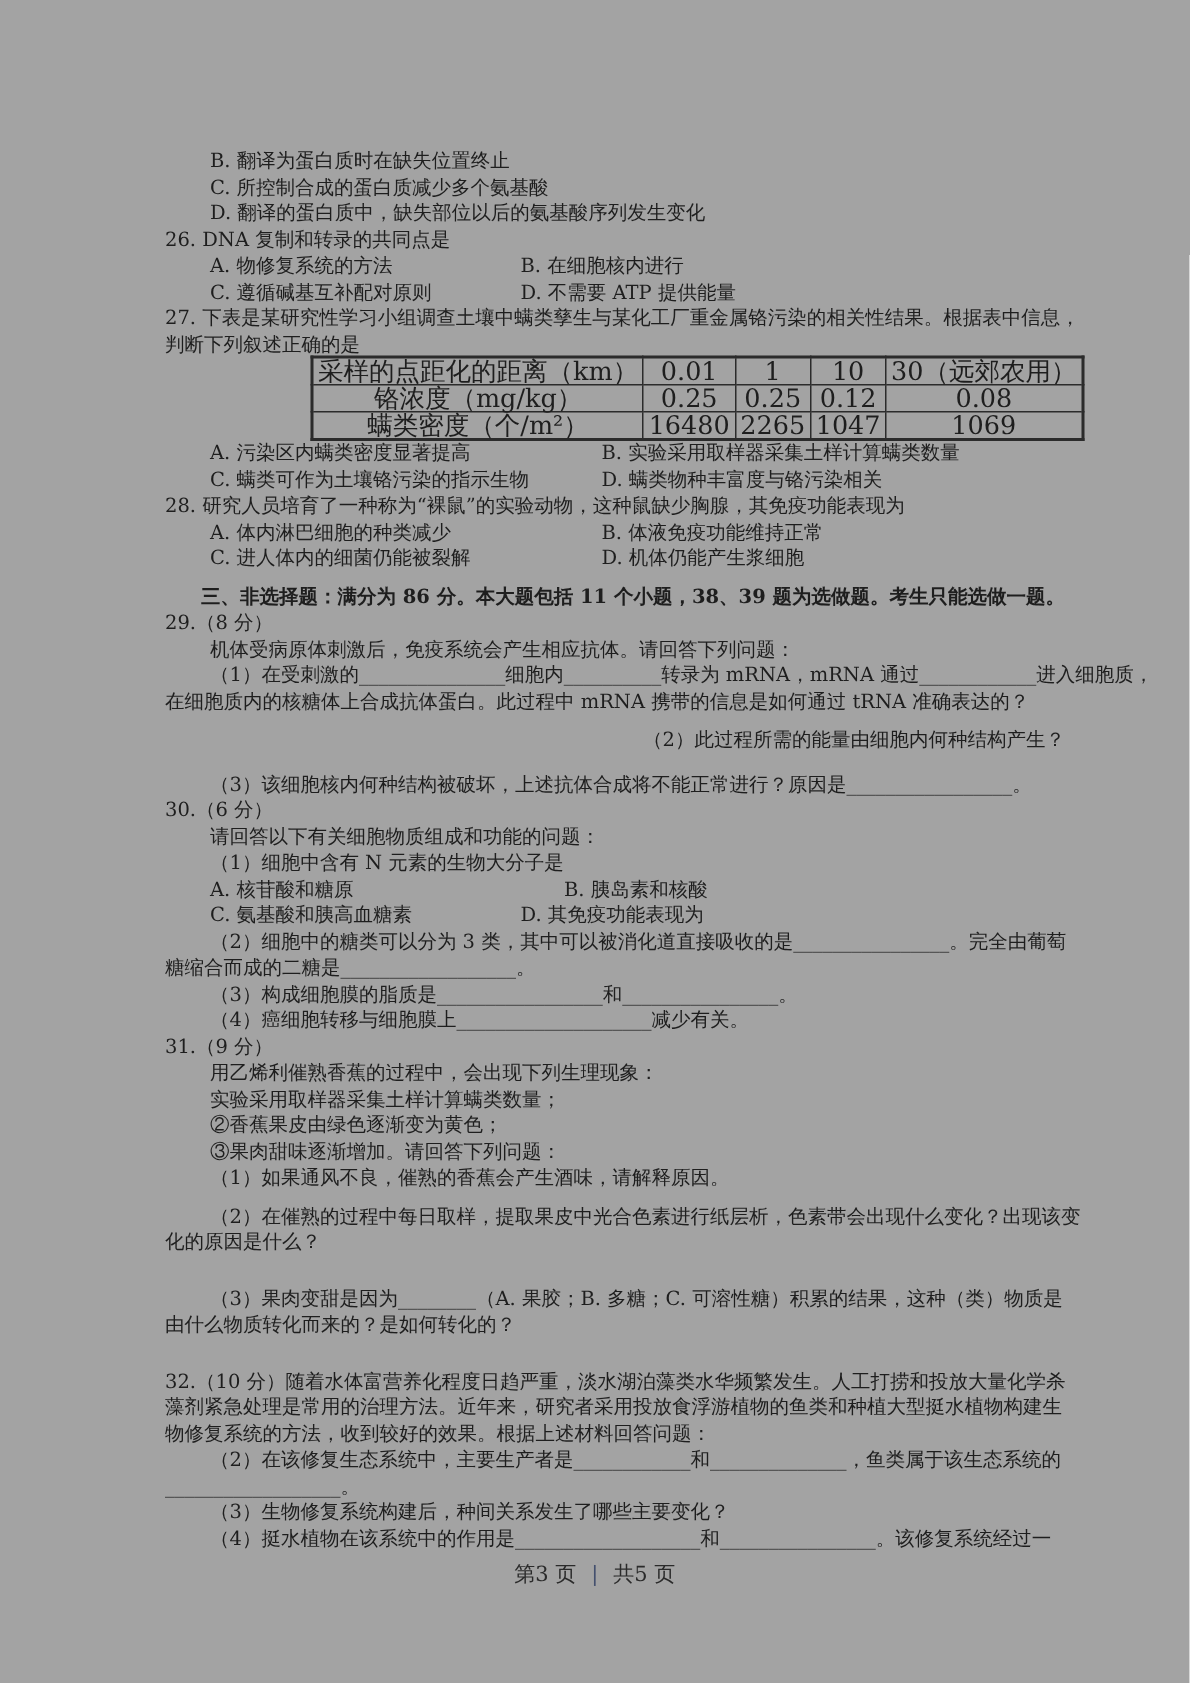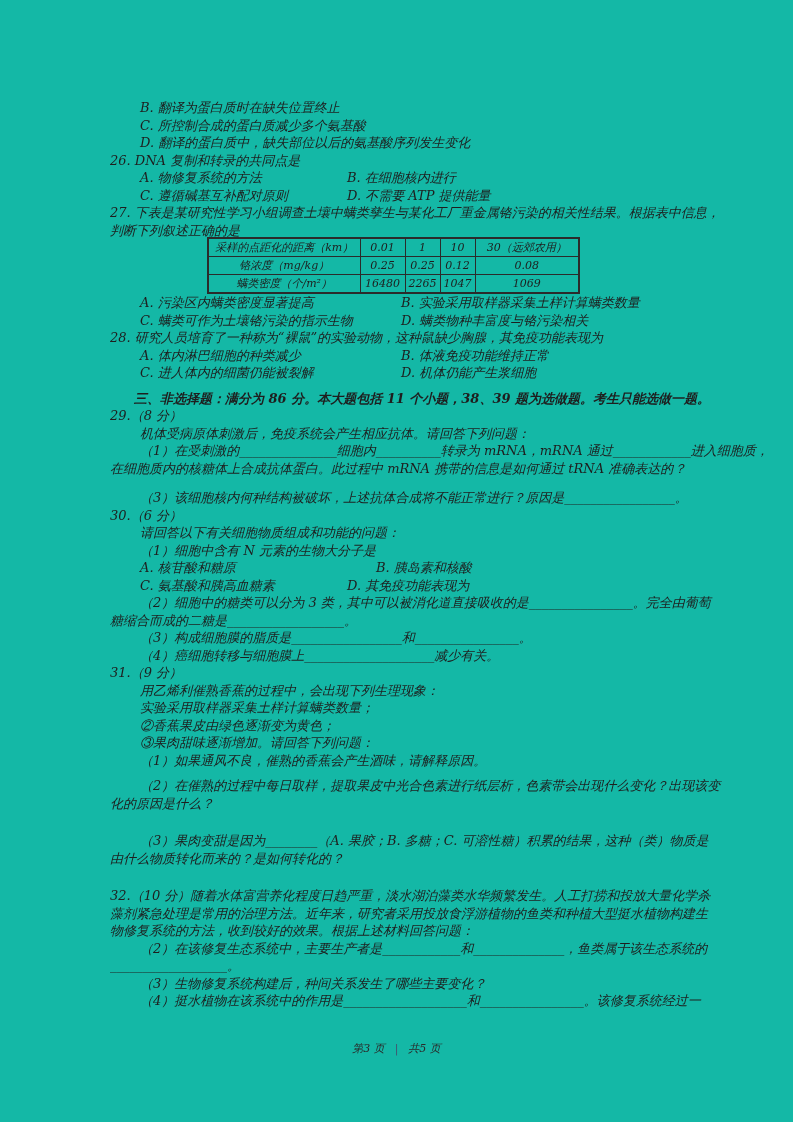--- a/index.html
+++ b/index.html
@@ -1,23 +1,22 @@
 <!DOCTYPE html>
 <html><head>
 <meta charset="utf-8">
 <style>
   html,body{margin:0;padding:0;background:#ffffff;}
   .page{
     position:relative;
     width:793px;height:1122px;
-    background:#14b8a6;
+    background:#a3a3a3;
     font-family:"DejaVu Serif","Liberation Serif",serif;
     color:#1e1e1e;
     overflow:hidden;
-    font-style:italic;
   }
   .content{position:absolute;left:110px;top:99px;width:600px;}
   .l{
     position:relative;
     height:17.5px;line-height:17.5px;
     font-size:13px;
     white-space:nowrap;
   }
   .i1{padding-left:30px;}
   .bold{font-weight:bold;}
@@ -30,29 +29,29 @@
   .mt12{margin-top:12px;}
   .qtable{
     border-collapse:collapse;
     margin:-2px 0 0 97px;
     border:2px solid #2b2b2b;
   }
   .qtable td{
     border:1px solid #2b2b2b;
     height:17px;
     text-align:center;
-    font-size:11px;
+    font-size:17px;
     padding:0 3px;
     line-height:16px;
     white-space:nowrap;
   }
   .w1{width:152px;}.w2{width:45px;}.w3{width:34px;}.w4{width:32px;}.w5{width:104px;}
   .footer{
     position:absolute;left:0;top:1041px;width:100%;
-    text-align:center;font-size:11px;color:#2a2a2a;
+    text-align:center;font-size:14px;color:#2a2a2a;
   }
   .footer .sep{margin:0 10px;color:#44506e;}
 </style>
 </head>
 <body>
 
 <div class="page">
   <div class="content">
 
     <div class="l i1">B. 翻译为蛋白质时在缺失位置终止</div>
@@ -123,20 +122,21 @@
       <span>C. 进人体内的细菌仍能被裂解</span>
       <span class="c2 x291">D. 机体仍能产生浆细胞</span>
     </div>
 
     <div class="l bold mt8">三、非选择题：满分为 86 分。本大题包括 11 个小题，38、39 题为选做题。考生只能选做一题。</div>
 
     <div class="l">29.（8 分）</div>
     <div class="l i1">机体受病原体刺激后，免疫系统会产生相应抗体。请回答下列问题：</div>
     <div class="l i1">（1）在受刺激的_______________细胞内__________转录为 mRNA，mRNA 通过____________进入细胞质，</div>
     <div class="l">在细胞质内的核糖体上合成抗体蛋白。此过程中 mRNA 携带的信息是如何通过 tRNA 准确表达的？</div>
+    <div class="l i1 mt8">（2）此过程所需的能量由细胞内何种结构产生？</div>
     <div class="l i1 mt12">（3）该细胞核内何种结构被破坏，上述抗体合成将不能正常进行？原因是_________________。</div>
 
     <div class="l">30.（6 分）</div>
     <div class="l i1">请回答以下有关细胞物质组成和功能的问题：</div>
     <div class="l i1">（1）细胞中含有 N 元素的生物大分子是</div>
     <div class="l i1">
       <span>A. 核苷酸和糖原</span>
       <span class="c2 x266">B. 胰岛素和核酸</span>
     </div>
     <div class="l i1">

